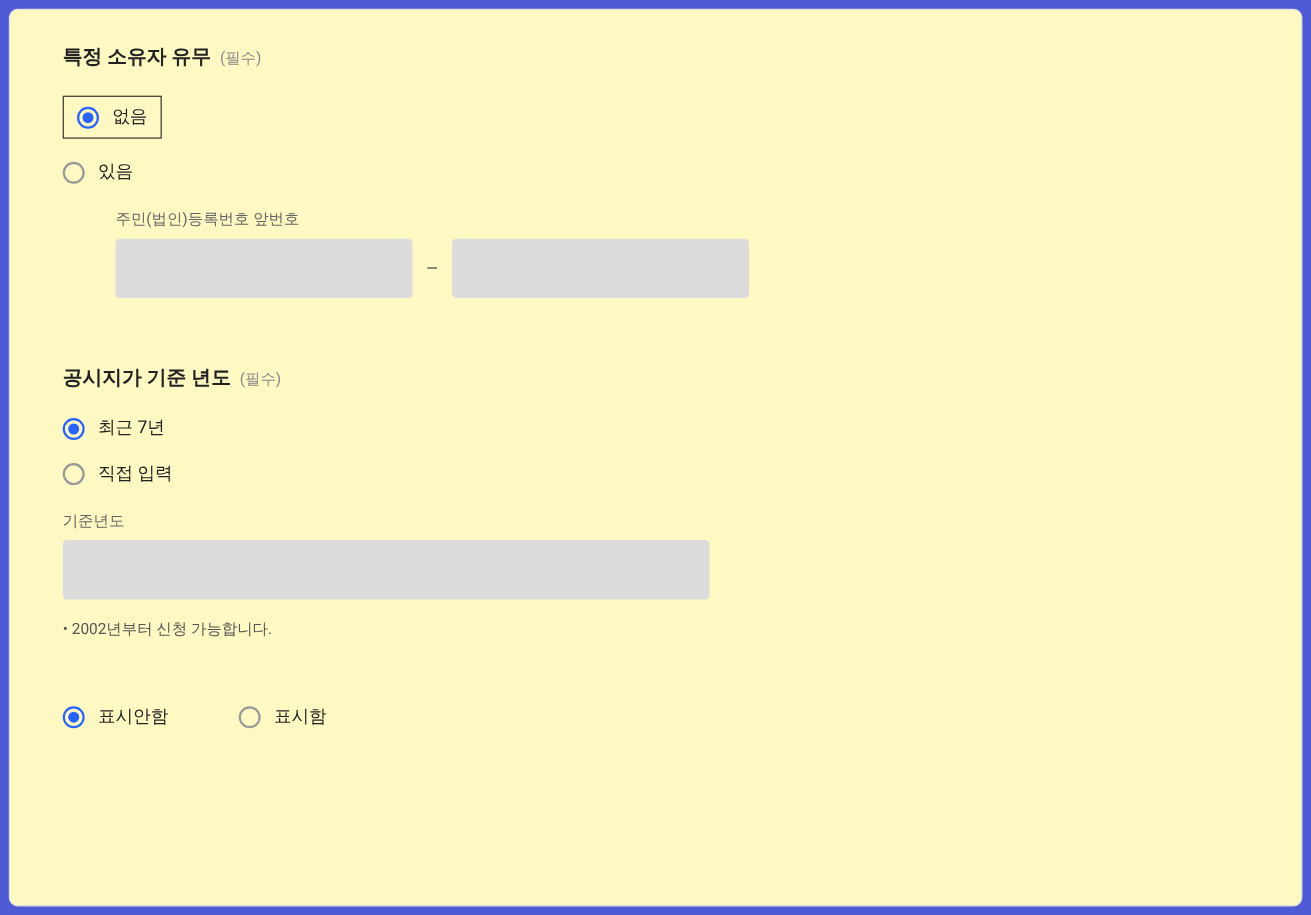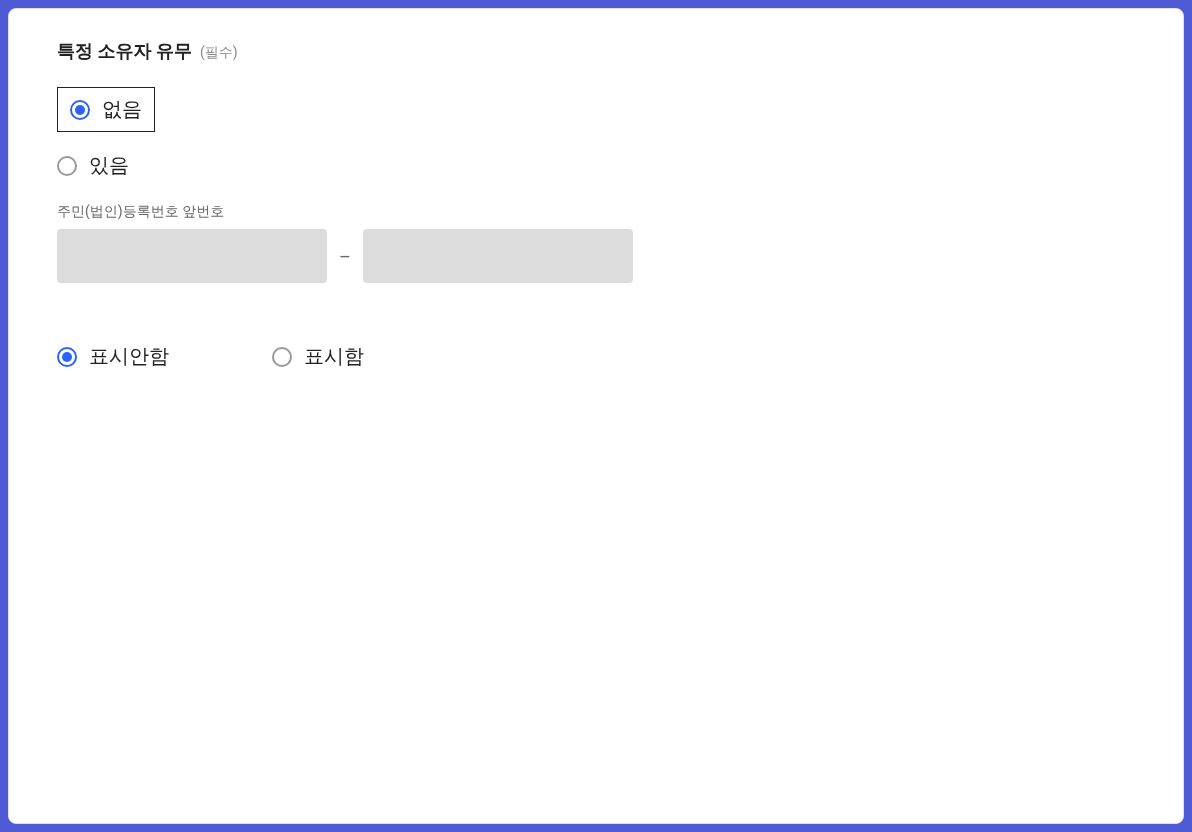--- a/index.html
+++ b/index.html
@@ -10,21 +10,21 @@
     
     body {
       font-family: -apple-system, BlinkMacSystemFont, "Segoe UI", Roboto, "Helvetica Neue", Arial, sans-serif;
       background: #4f5bd5;
       padding: 8px;
       width: 1192px;
       height: 832px;
     }
     
     .container {
-      background: #ffffff;
+      background: #fef9c3;
       border: 1px solid #e0e0e0;
       border-radius: 8px;
       padding: 30px 48px 0px 48px;
       height: 100%;
       overflow: hidden;
     }
     
     .section {
       margin-bottom: 60px;
     }
@@ -50,21 +50,21 @@
     .radio-group {
       display: flex;
       flex-direction: column;
       gap: 20px;
       margin-bottom: 24px;
     }
     
     .radio-group-horizontal {
       display: flex;
       flex-direction: row;
-      gap: 103px;
+      gap: 64px;
     }
     
     .radio-option {
       display: flex;
       align-items: center;
       cursor: pointer;
     }
     
     .radio-option.boxed {
       border: 1.5px solid #222;
@@ -90,28 +90,29 @@
     }
     
     .radio-dot {
       width: 10px;
       height: 10px;
       border-radius: 50%;
       background: #2962ff;
     }
     
     .radio-label {
-      font-size: 20px;
+      font-size: 16px;
       color: #222;
     }
     
     .input-row {
       display: flex;
       align-items: flex-end;
       gap: 12px;
+      margin-left: 48px;
     }
     
     .input-group {
       display: flex;
       flex-direction: column;
     }
     
     .input-label {
       font-size: 14px;
       color: #666;
@@ -182,20 +183,46 @@
         <label class="input-label">주민(법인)등록번호 앞번호</label>
         <input type="text" class="text-input" disabled="" style="">
       </div>
       <span class="separator">–</span>
       <div class="input-group">
         <input type="text" class="text-input" disabled="" style="">
       </div>
     </div>
   </div>
 
+  <div class="section">
+    <div class="section-header">
+      <span class="section-title">공시지가 기준 년도</span>
+      <span class="required-tag">(필수)</span>
+    </div>
+
+    <div class="radio-group">
+      <div class="radio-option">
+        <span class="radio-circle selected">
+          <span class="radio-dot"></span>
+        </span>
+        <span class="radio-label">최근 7년</span>
+      </div>
+      <div class="radio-option">
+        <span class="radio-circle"></span>
+        <span class="radio-label">직접 입력</span>
+      </div>
+    </div>
+
+    <div class="input-group">
+      <label class="input-label">기준년도</label>
+      <input type="text" class="text-input wide" disabled="" style="">
+    </div>
+
+    <p class="helper-text">2002년부터 신청 가능합니다.</p>
+  </div>
 
   <div class="section">
 
     <div class="radio-group-horizontal">
       <div class="radio-option">
         <span class="radio-circle selected">
           <span class="radio-dot"></span>
         </span>
         <span class="radio-label">표시안함</span>
       </div>

